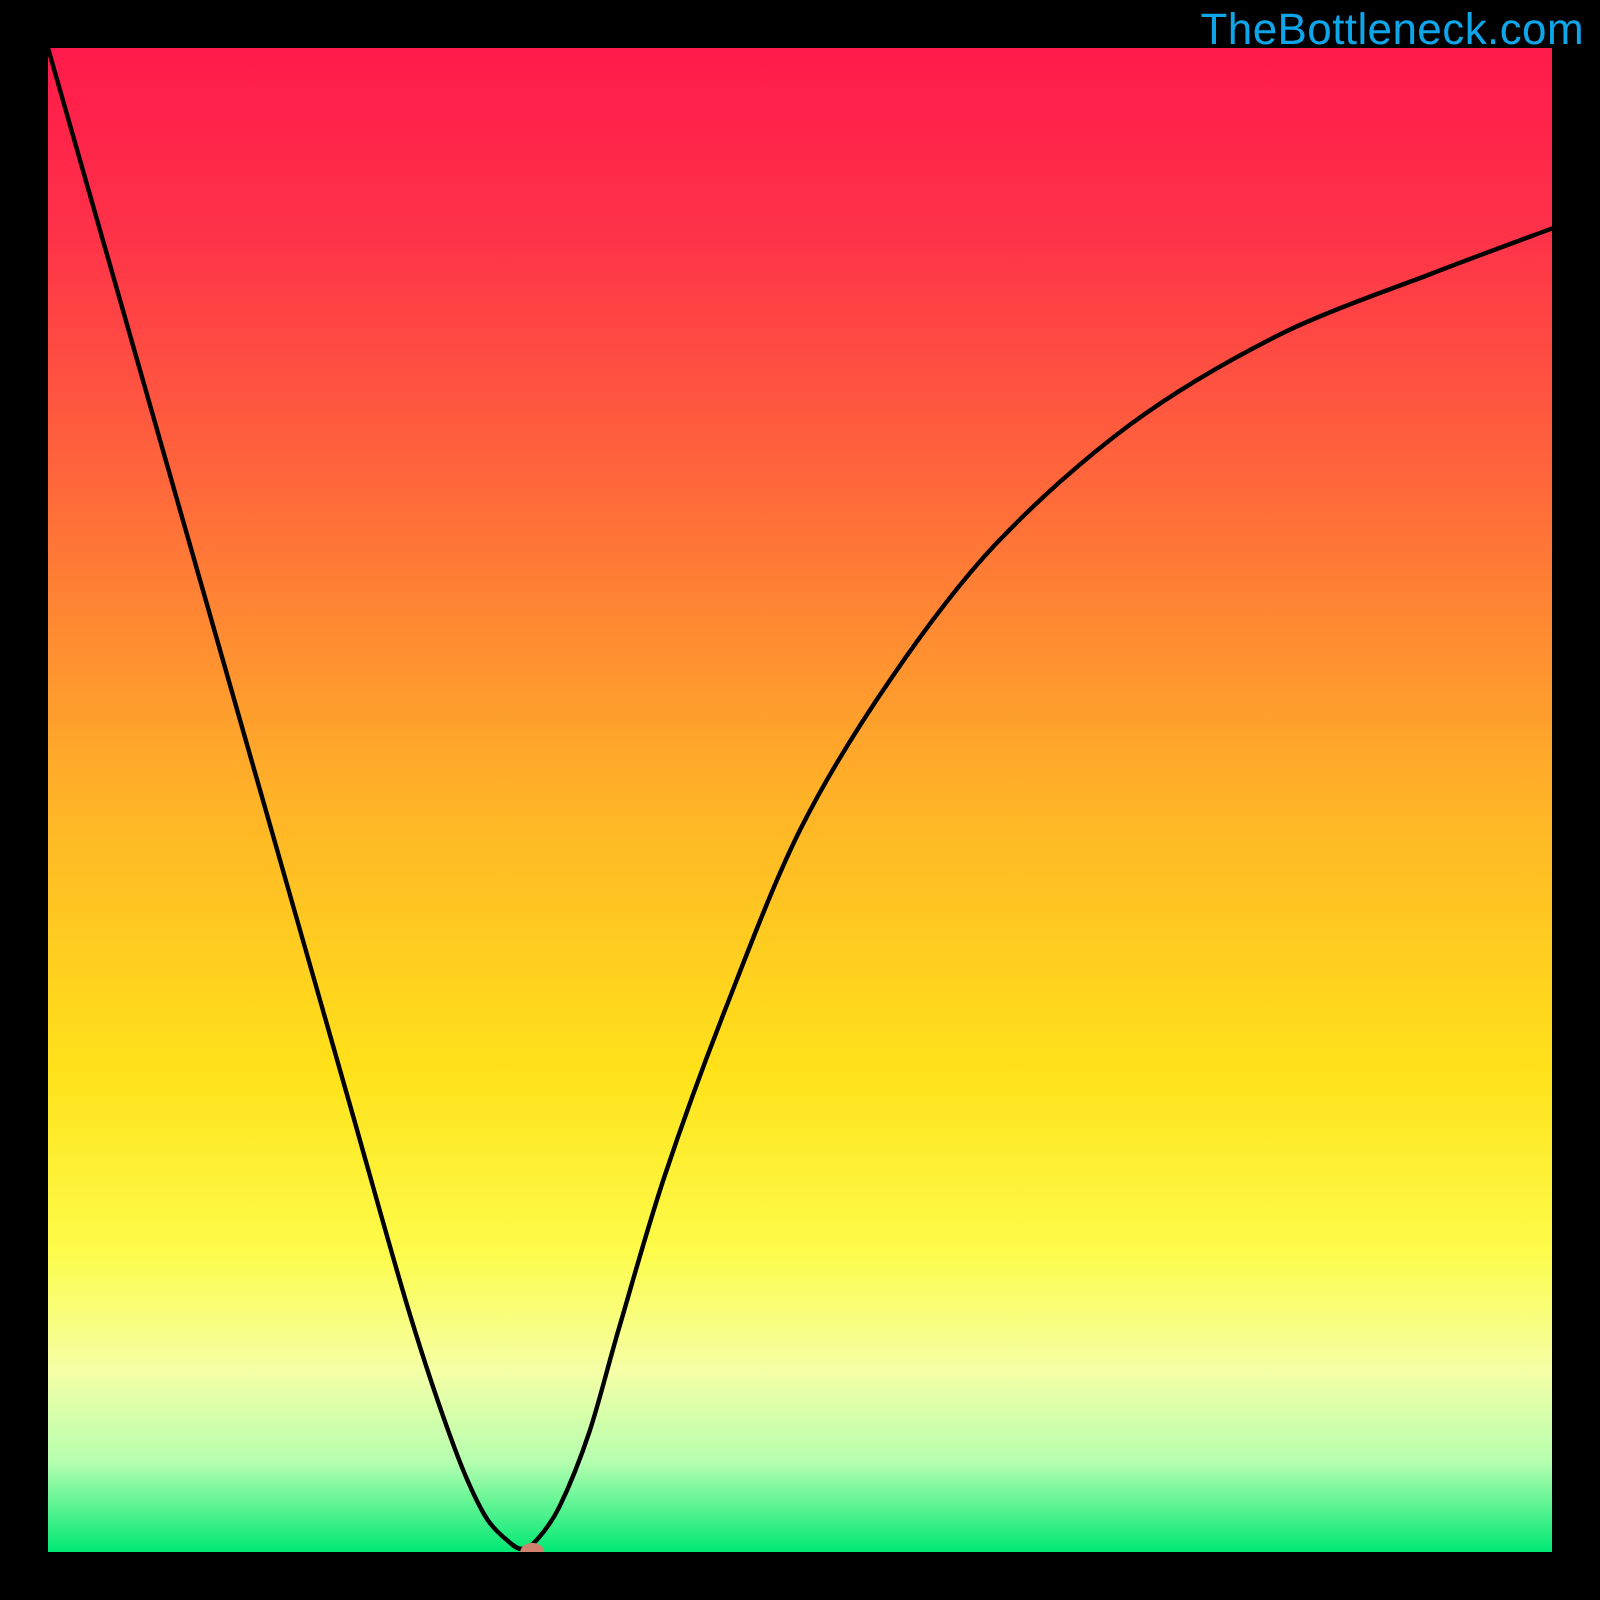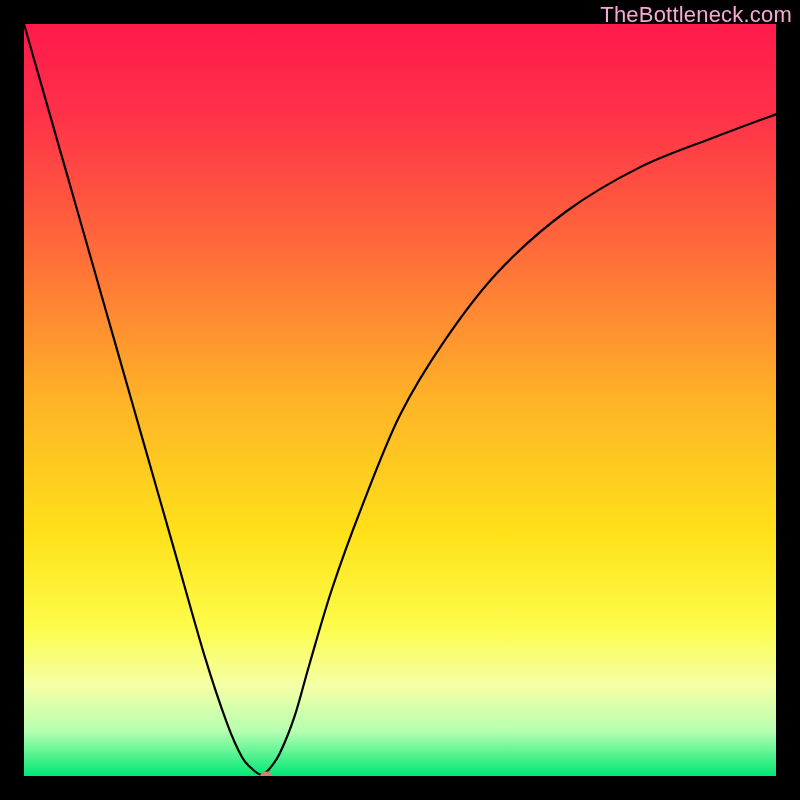--- a/index.html
+++ b/index.html
@@ -24,21 +24,21 @@
     
     left: 0;
     top: 0;
     width: 752px;
     height: 752px;
   }
   .watermark {
     position: absolute;
     top: 2px;
     right: 8px;
-    color: #f9a8d4;
+    color: #0ea5e9;
     font-size: 22px;
     font-weight: 500;
     letter-spacing: 0.2px;
     user-select: none;
   }
   svg {
     display: block;
   }
 </style>
 </head>

